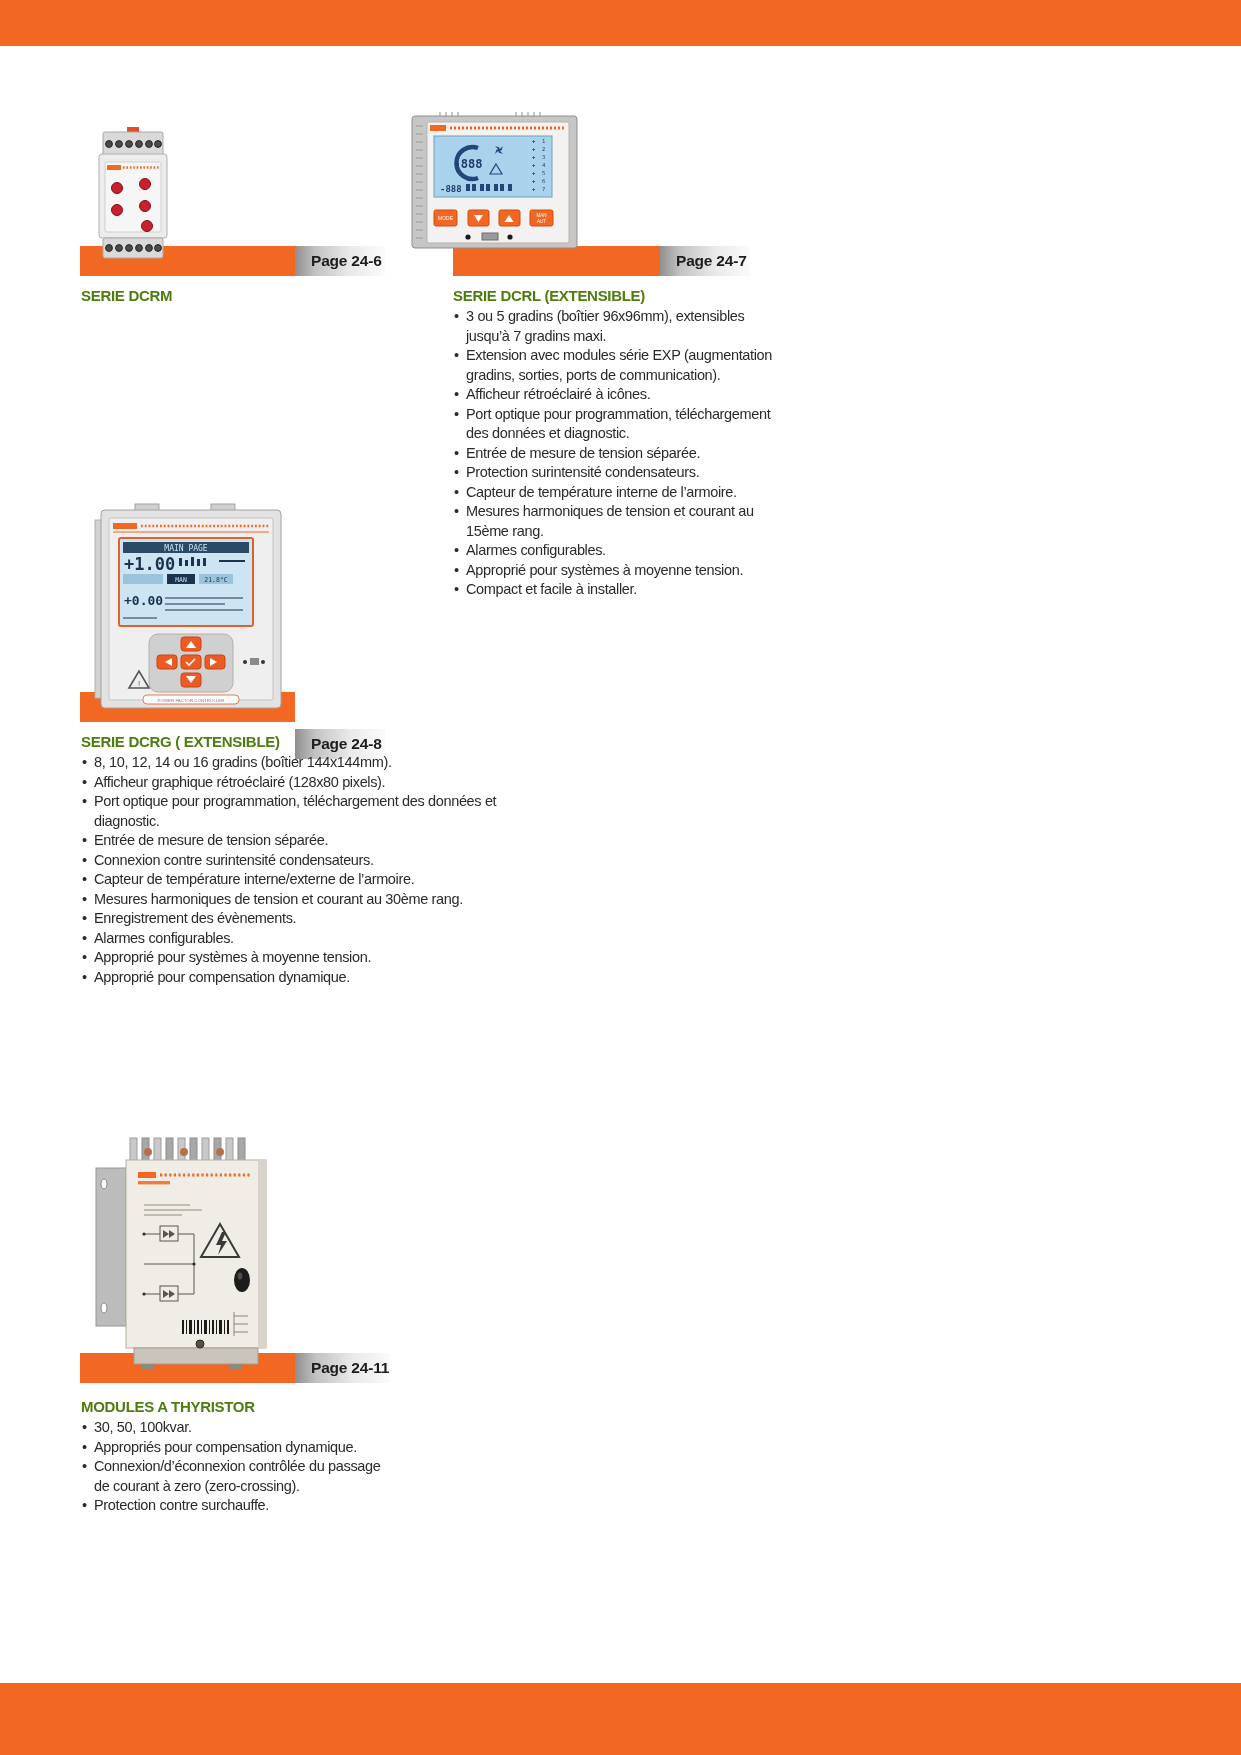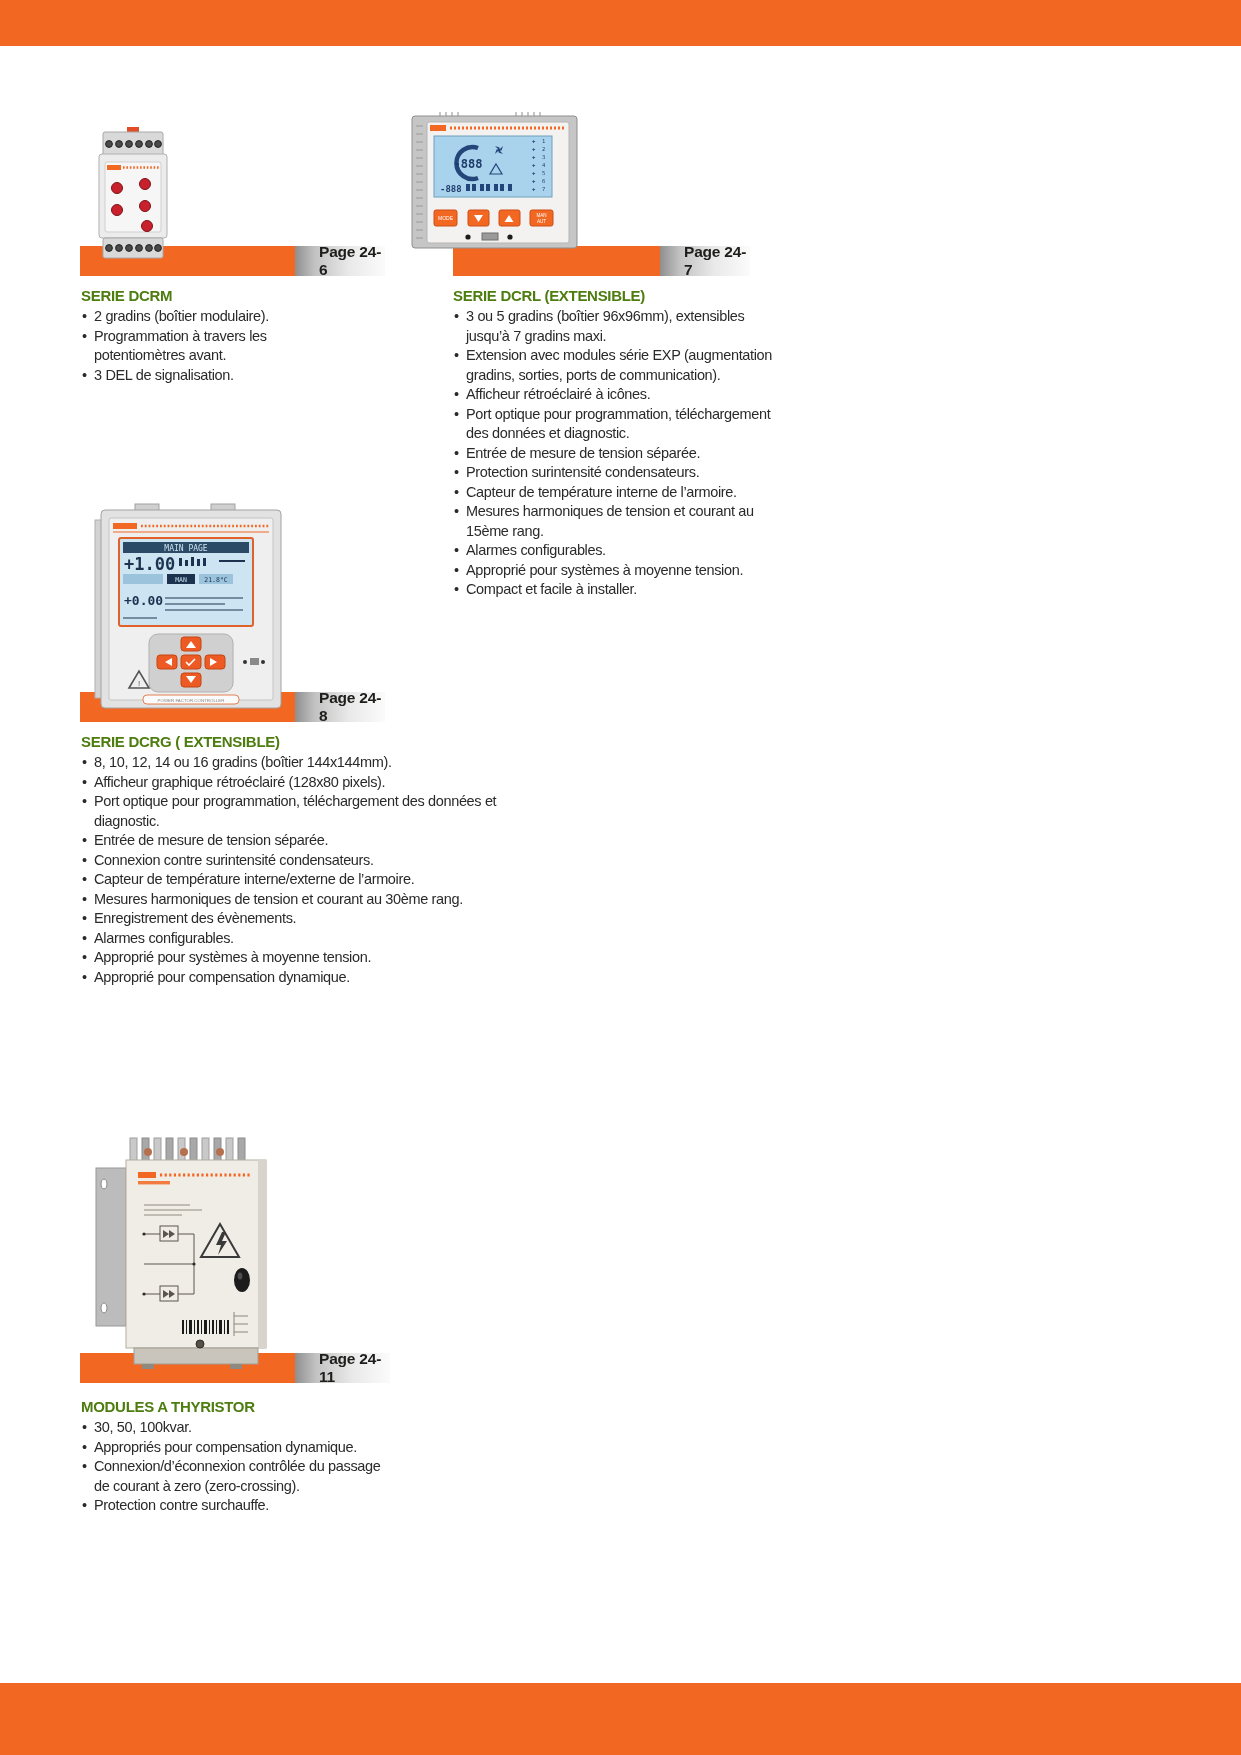--- a/index.html
+++ b/index.html
@@ -9,21 +9,21 @@
     font-family:"Liberation Sans",sans-serif;
   }
   .bar{position:absolute;left:0;width:1241px;background:#f26722;}
   .bar.top{top:0;height:46px;}
   .bar.bottom{top:1683px;height:72px;}
 
   .tag-orange{position:absolute;height:30px;background:#f26722;}
   .tag-box{
     position:absolute;height:30px;box-sizing:border-box;
     background:linear-gradient(90deg,#8f8f8f 0%,#c2c2c2 22%,#e9e9e9 60%,#fbfbfb 100%);
-    display:flex;align-items:center;padding-left:24px;
+    display:flex;align-items:center;padding-left:16px;
     font-weight:bold;font-size:15.5px;color:#1d1d1b;letter-spacing:-0.2px;
   }
 
   .tblock{position:absolute;}
   .tblock h3{
     margin:0 0 3px 0;font-size:15px;font-weight:bold;
     letter-spacing:-0.3px;color:#4d7c0f;
   }
   .tblock ul{margin:0;padding:0;list-style:none;
     font-size:14.5px;line-height:19.5px;letter-spacing:-0.35px;color:#2a2a2a;}
@@ -75,25 +75,20 @@
         <circle cx="24" cy="122" r="3.4" fill="#4a4a4a" stroke="#222"></circle>
       <circle cx="34" cy="122" r="3.4" fill="#4a4a4a" stroke="#222"></circle>
         <circle cx="44" cy="122" r="3.4" fill="#4a4a4a" stroke="#222"></circle>
       <circle cx="54" cy="122" r="3.4" fill="#4a4a4a" stroke="#222"></circle>
         <circle cx="63" cy="122" r="3.4" fill="#4a4a4a" stroke="#222"></circle>
     </g>
   </svg>
 
   <div class="tblock" style="left:81px;top:287px;width:230px;">
     <h3>SERIE DCRM</h3>
-    <ul>
-      <li>2 gradins (boîtier modulaire).</li>
-      <li>Programmation à travers les potentiomètres avant.</li>
-      <li>3 DEL de signalisation.</li>
-    </ul>
   </div>
 
   <div class="tag-orange" style="left:453px;top:246px;width:207px;"></div>
   <div class="tag-box" style="left:660px;top:246px;width:90px;">
     <span>Page 24-7</span>
   </div>
 
   <svg class="product" style="left:406px;top:112px;" width="177" height="140" viewBox="0 0 177 140">
     <g stroke="#8f8f8f">
       <line x1="34" y1="0" x2="34" y2="6"></line>
@@ -188,21 +183,21 @@
       <li>Protection surintensité condensateurs.</li>
       <li>Capteur de température interne de l’armoire.</li>
       <li>Mesures harmoniques de tension et courant au 15ème rang.</li>
       <li>Alarmes configurables.</li>
       <li>Approprié pour systèmes à moyenne tension.</li>
       <li>Compact et facile à installer.</li>
     </ul>
   </div>
 
   <div class="tag-orange" style="left:80px;top:692px;width:215px;"></div>
-  <div class="tag-box" style="left:295px;top:692px;width:90px;">
+  <div class="tag-box" style="left:295px;top:729px;width:90px;">
     <span>Page 24-8</span>
   </div>
 
   <svg class="product" style="left:93px;top:502px;" width="195" height="213" viewBox="0 0 195 213">
     <rect x="2" y="18" width="12" height="178" fill="#d2d2d2" stroke="#b0b0b0"></rect>
     <rect x="42" y="2" width="24" height="9" fill="#cfcfcf" stroke="#a2a2a2"></rect>
     <rect x="118" y="2" width="24" height="9" fill="#cfcfcf" stroke="#a2a2a2"></rect>
     <rect x="8" y="8" width="180" height="198" rx="4" fill="#e2e2e2" stroke="#a2a2a2"></rect>
     <rect x="16" y="16" width="164" height="182" rx="2" fill="#efefef" stroke="#c4c4c4"></rect>
     <rect x="20" y="21" width="24" height="6" fill="#f26722"></rect>

